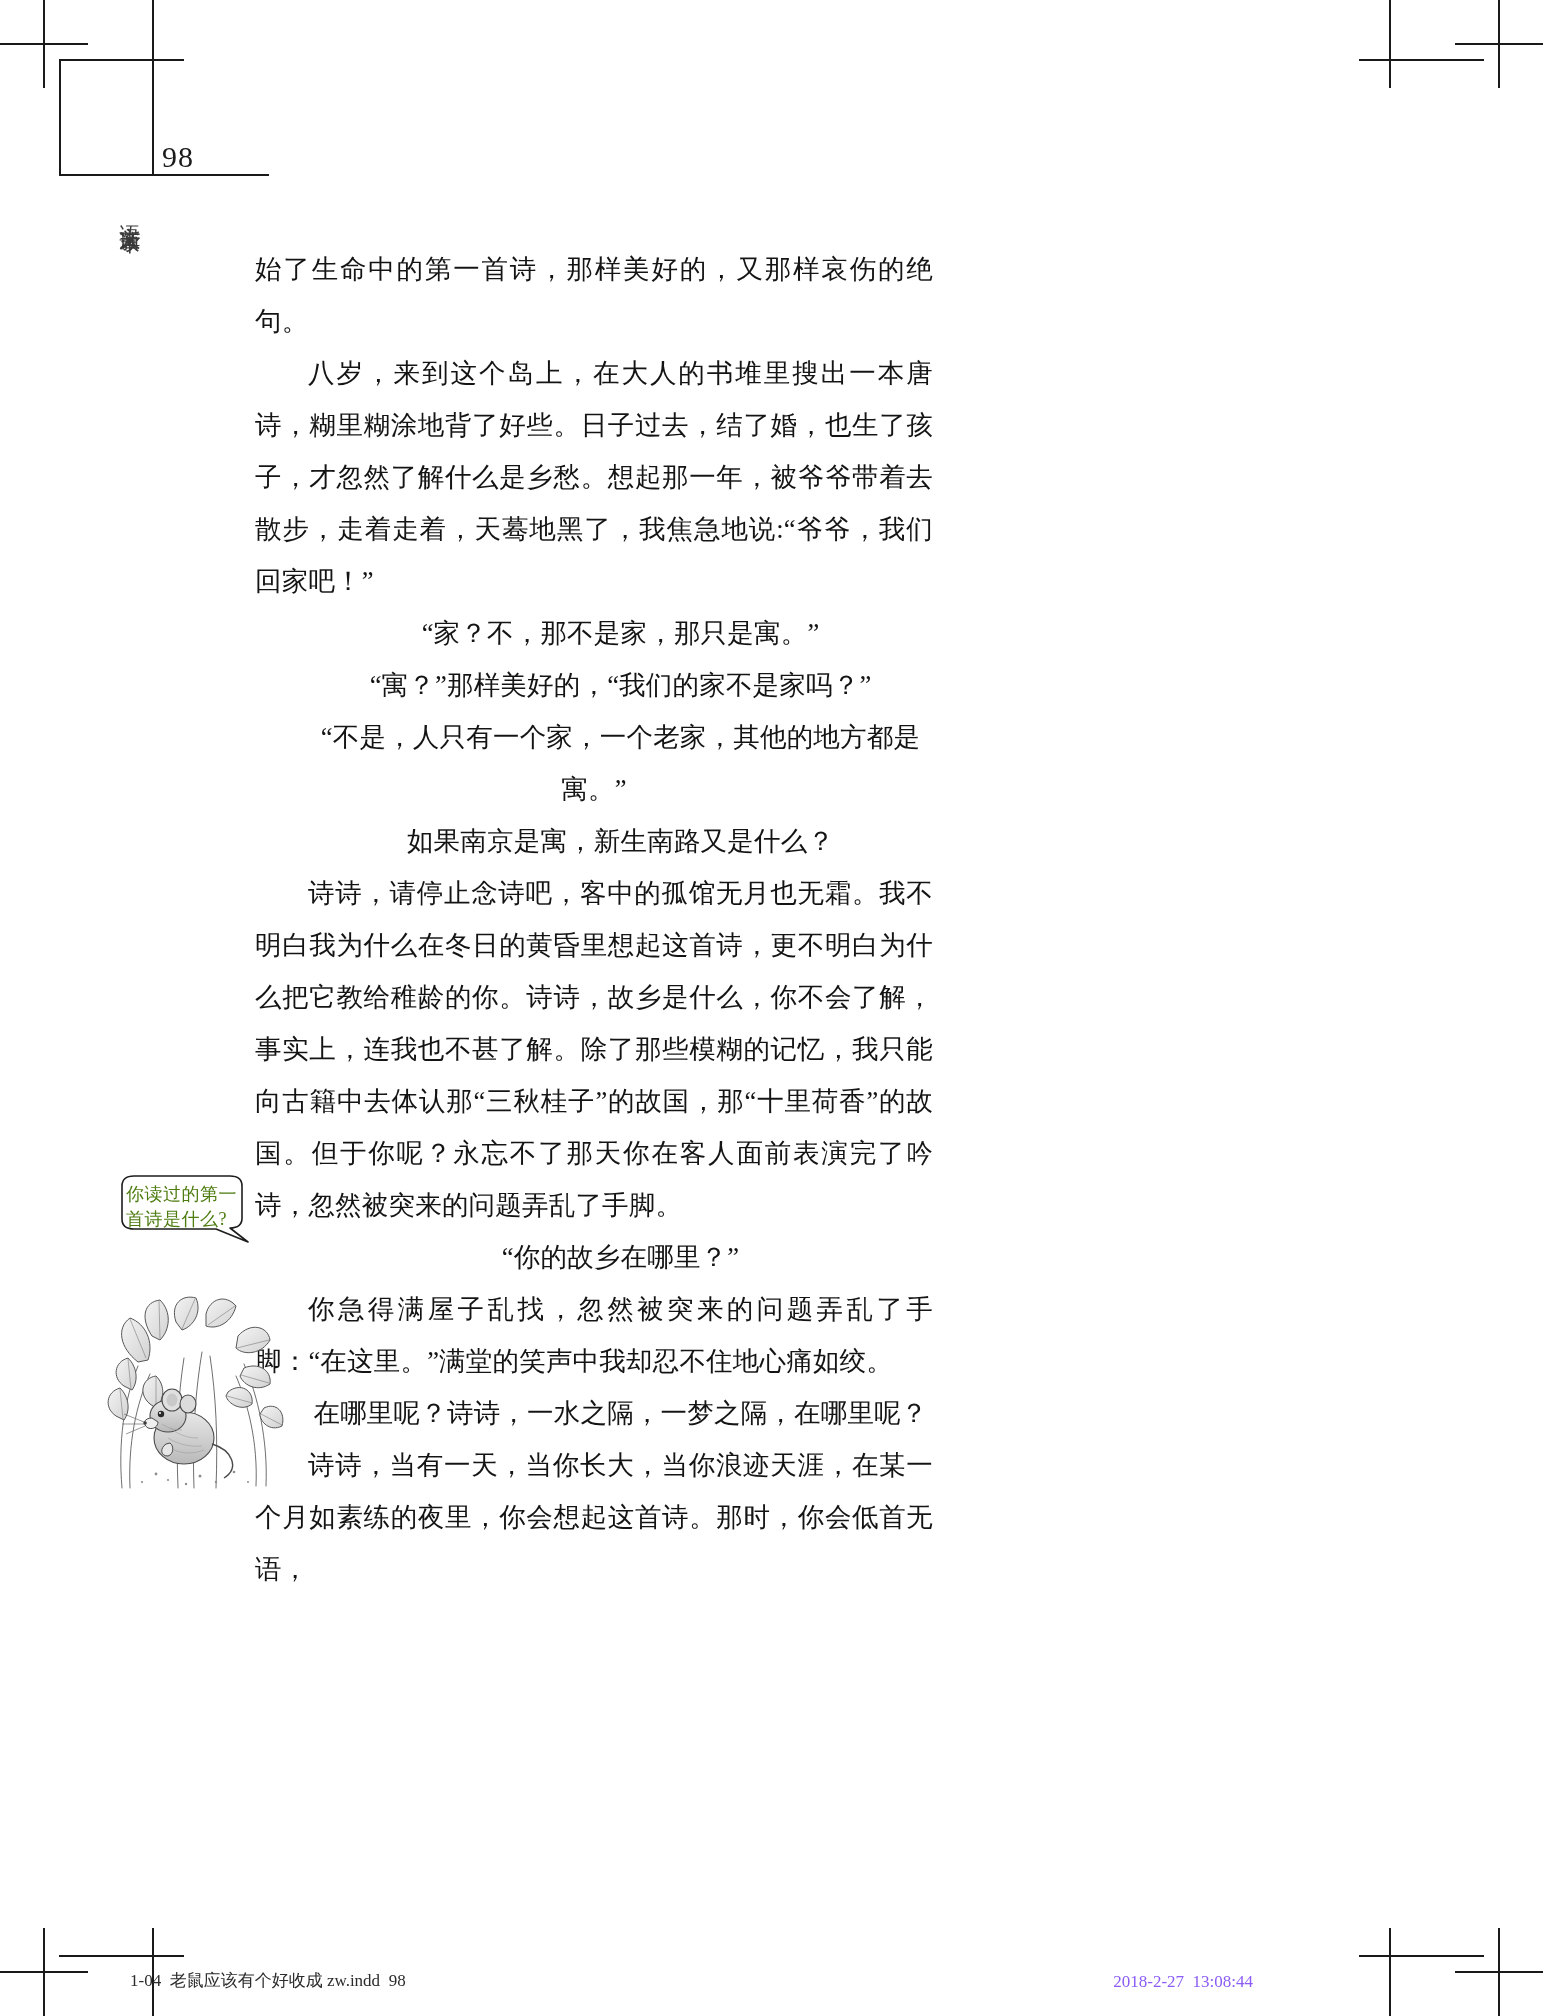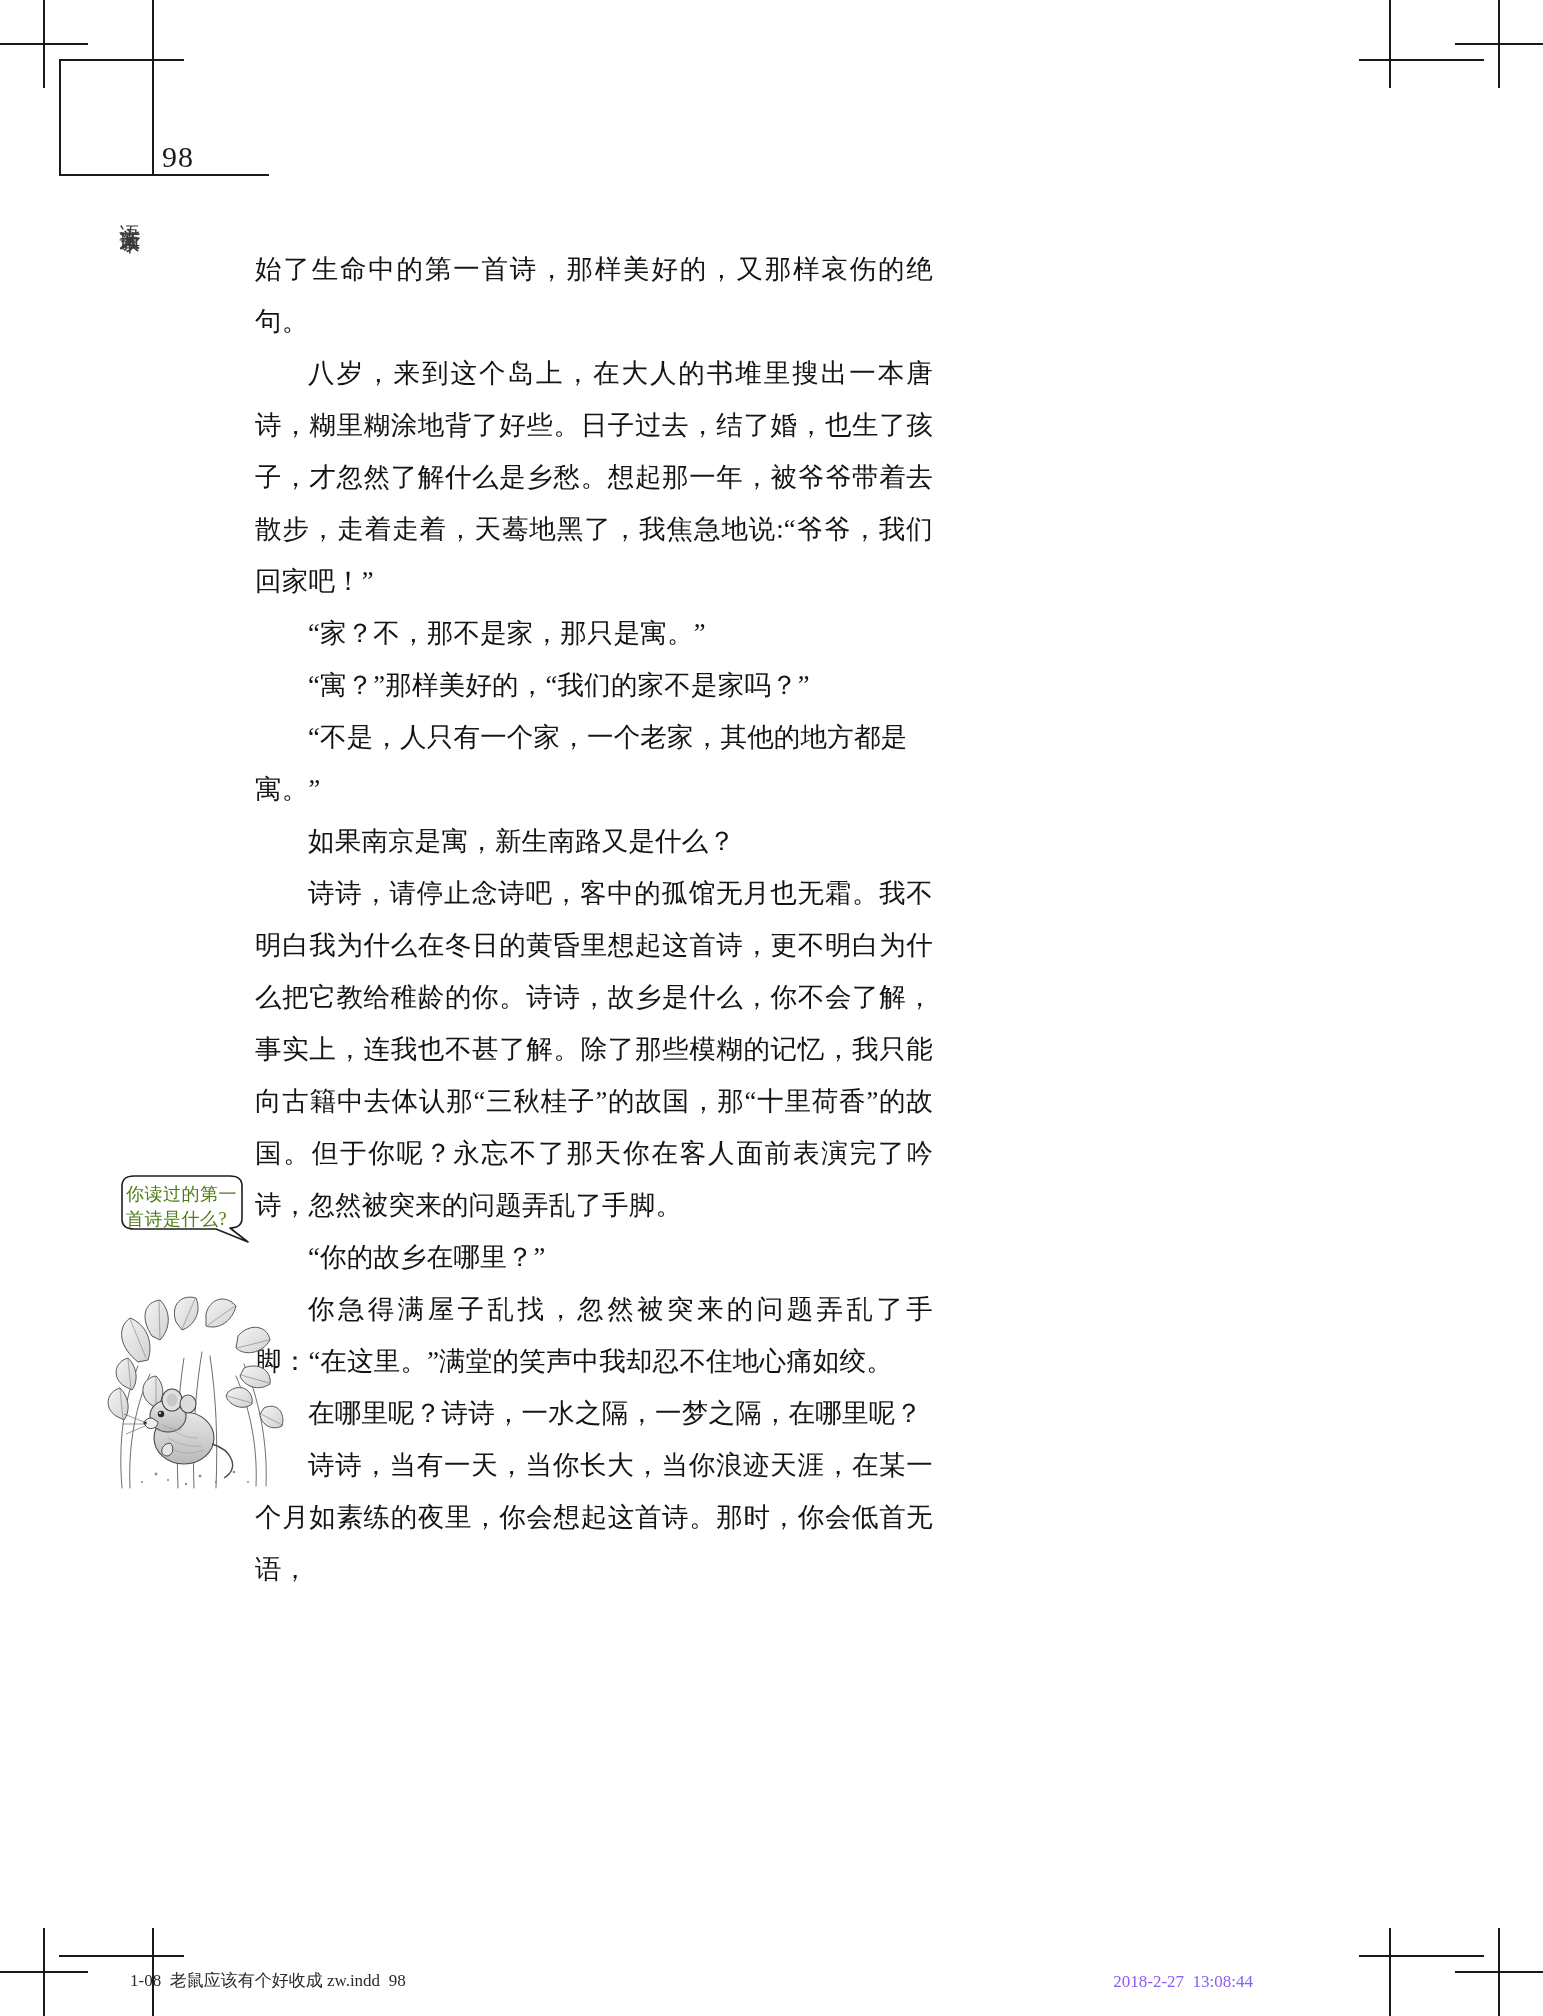--- a/index.html
+++ b/index.html
@@ -79,21 +79,21 @@
     font-family: Liberation Serif, serif;
     font-size: 26.5px;
     line-height: 52px;
     color: #141414;
     text-align: justify;
     text-justify: inter-character;
     margin: 0;
     letter-spacing: 0.2px;
   }
   .para.indent { text-indent: 2em; }
-  .para.last-noj { text-align: left; }
+  .para.last-noj { text-align: center; }
 
   
   .callout {
     position: absolute;
     left: 112px;
     top: 1172px;
     width: 142px;
     height: 88px;
   }
   .callout-svg { position: absolute; left: 0; top: 0; }
@@ -284,15 +284,15 @@
       <circle cx="70" cy="188" r="1.1"></circle>
     <circle cx="102" cy="184" r="1.5"></circle>
       <circle cx="118" cy="190" r="1.2"></circle>
     <circle cx="136" cy="180" r="1.3"></circle>
       <circle cx="44" cy="190" r="1.1"></circle>
     <circle cx="150" cy="190" r="1.0"></circle>
       <circle cx="88" cy="192" r="1.2"></circle>
   </g>
 </svg>
 
-<div class="slug-left"><span>1-08</span>&nbsp;&nbsp;<span class="cjk">老鼠应该有个好收成</span>&nbsp;<span>zw.indd</span>&nbsp;&nbsp;<span>98</span></div>
+<div class="slug-left"><span>1-04</span>&nbsp;&nbsp;<span class="cjk">老鼠应该有个好收成</span>&nbsp;<span>zw.indd</span>&nbsp;&nbsp;<span>98</span></div>
 
 <div class="slug-right"><span>2018-2-27</span>&nbsp;&nbsp;<span>13:08:44</span></div>
 
 </body></html>

